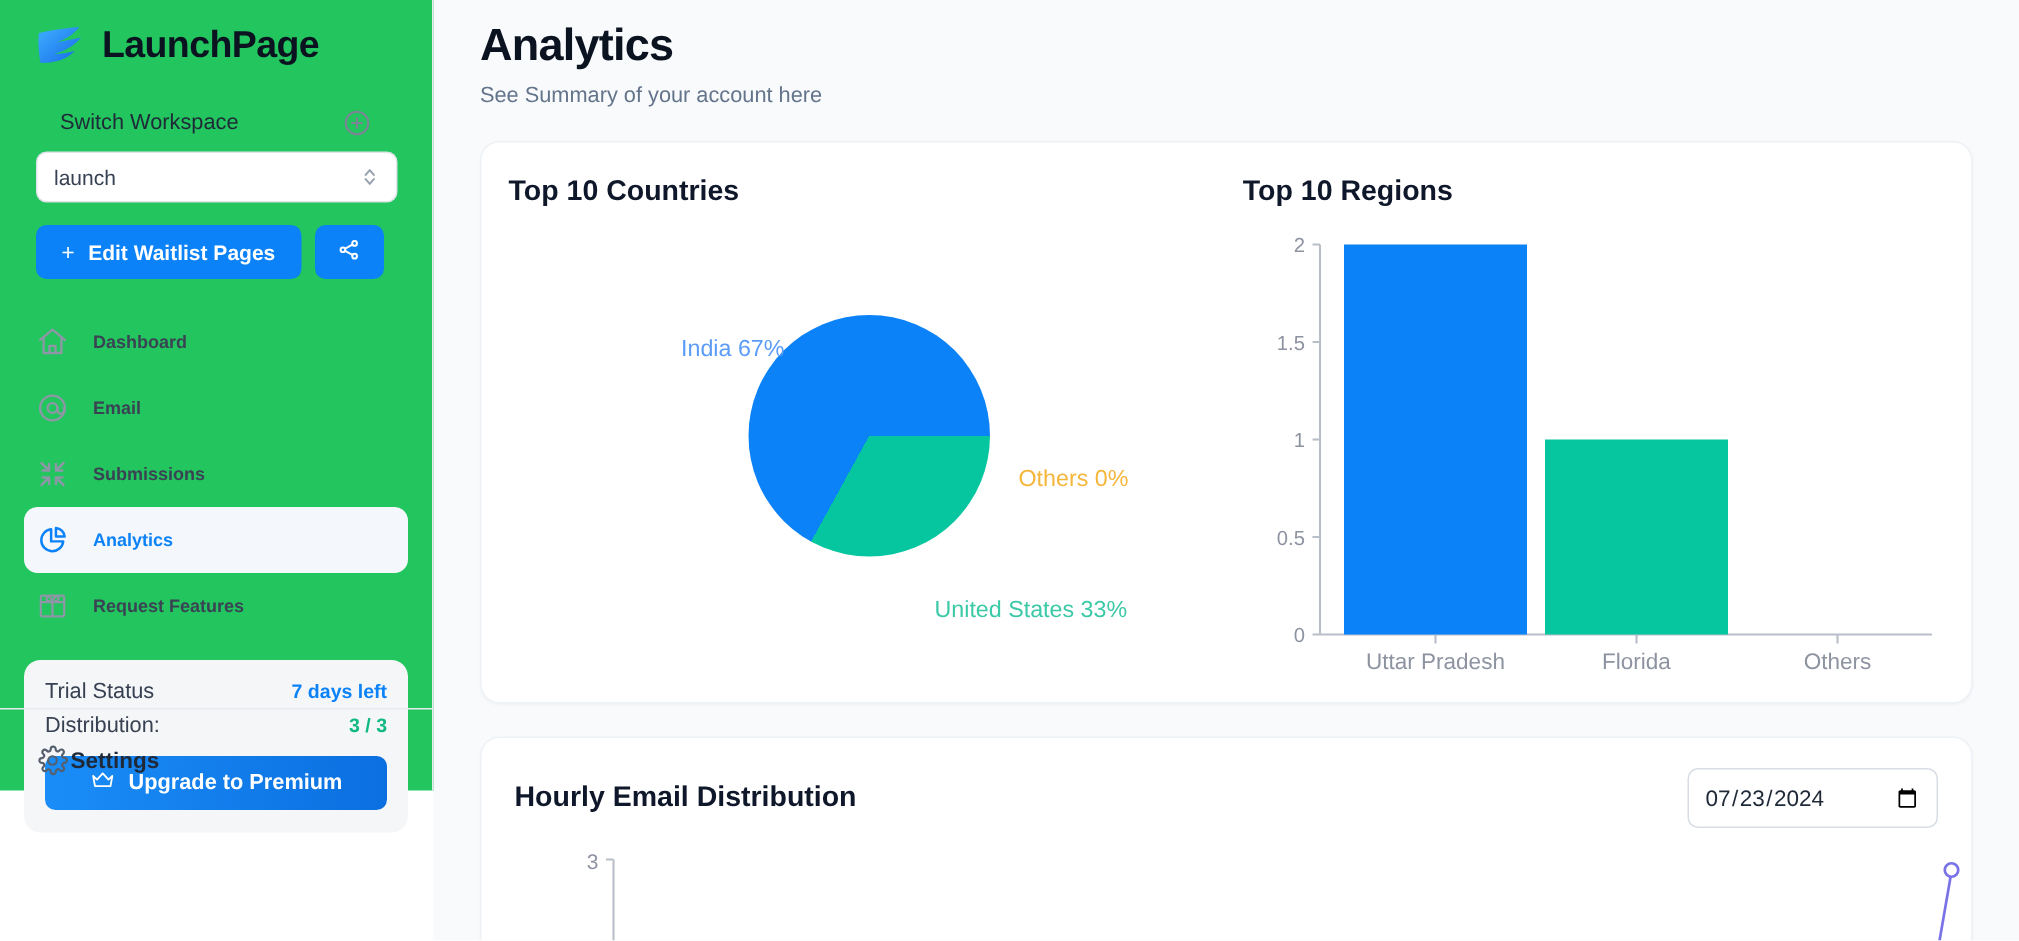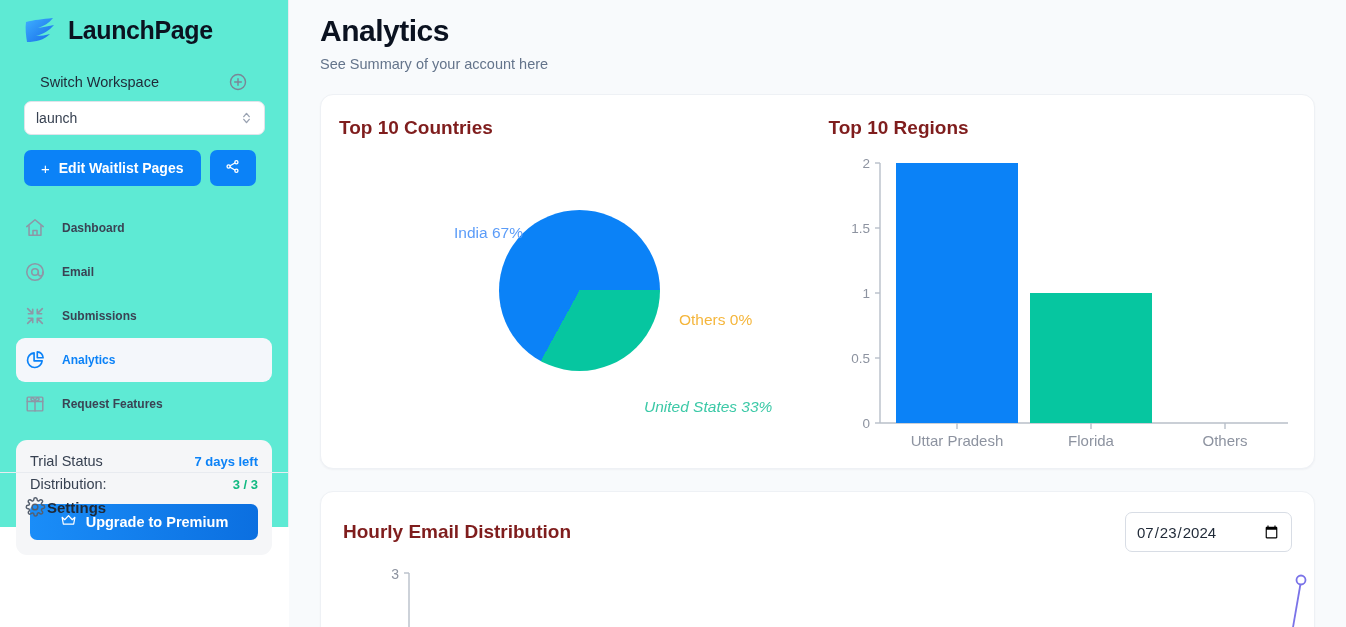--- a/index.html
+++ b/index.html
@@ -7,21 +7,21 @@
     width: 1346px; height: 627px;
     overflow: hidden;
     font-family: "Liberation Sans", sans-serif;
     background: #ffffff;
   }
   .app { display: flex; width: 1346px; height: 627px; }
 
   
   .sidebar {
     width: 289px; height: 527px;
-    background: #5eead4;
+    background: #22c55e;
     border-right: 1px solid #e8ebf0;
     position: relative;
     flex: 0 0 289px;
   }
   .brand { display: flex; align-items: center; gap: 10px; padding: 14px 0 0 22px; }
   .brand-logo { width: 36px; height: 32px; flex: 0 0 36px; }
   .brand-name { font-size: 25px; font-weight: 700; color: #0b1220; letter-spacing: -0.4px; }
 
   .ws-row {
     display: flex; align-items: center; justify-content: space-between;
@@ -112,32 +112,32 @@
   .page-sub { font-size: 14.5px; color: #64748b; margin-top: 8px; }
 
   .card {
     background: #fff; border-radius: 13px;
     border: 1px solid #eef1f5;
     box-shadow: 0 1px 2px rgba(16,24,40,.04);
     margin-top: 22px;
   }
   .card-top { height: 375px; display: flex; padding: 22px 18px 0 18px; }
   .half { flex: 1 1 50%; position: relative; }
-  .chart-title { font-size: 19px; font-weight: 700; color: #7f1d1d; padding-left: 0; }
+  .chart-title { font-size: 19px; font-weight: 700; color: #0f172a; padding-left: 0; }
   .half.right .chart-title { padding-left: 11px; }
 
   .pie-wrap { position: relative; width: 100%; height: 320px; }
   .pie {
     position: absolute; left: 160px; top: 71px;
     width: 161px; height: 161px; border-radius: 50%;
   }
   .pie-lbl { position: absolute; font-size: 15.5px; white-space: nowrap; }
   .lbl-india { left: 115px; top: 85px; }
   .lbl-others { left: 340px; top: 172px; }
-  .lbl-us     { left: 305px; top: 259px; font-style: italic; }
+  .lbl-us     { left: 284px; top: 259px; }
 
   .bars-wrap { position: relative; width: 100%; height: 320px; }
   .bar-svg { position: absolute; left: 0; top: 0; }
 
   .card-bottom { height: 200px; padding: 20px 22px 0 22px; position: relative; }
   .row-between { display: flex; align-items: center; justify-content: space-between; }
   .date-input {
     width: 167px; height: 40px;
     border: 1px solid #d8dde5; border-radius: 7px;
     background: #fff; color: #1f2937; font-size: 15px;

